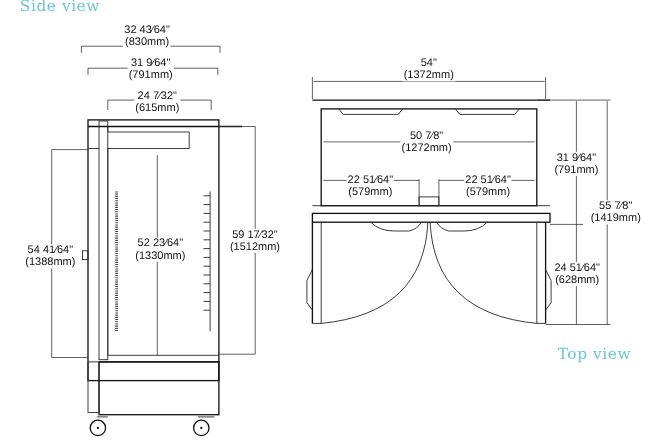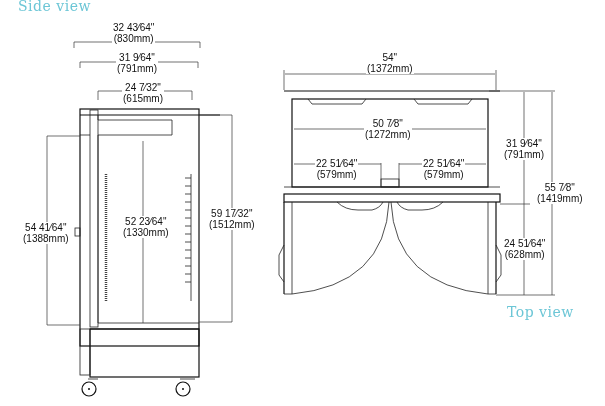--- a/index.html
+++ b/index.html
@@ -8,21 +8,21 @@
     .dim { position: absolute; font-family: "Liberation Sans", sans-serif; font-size: 10px; line-height: 11px; color: #111; text-align: center; white-space: nowrap; background: #fff; padding: 0 1px; }
     svg { position: absolute; left: 0; top: 0; }
     .ln { stroke: #111; fill: none; stroke-width: 1.2; }
     .thin { stroke: #222; fill: none; stroke-width: 0.8; }
     .dimln { stroke: #333; fill: none; stroke-width: 0.7; }
   </style>
 </head>
 <body>
 
 <div class="view-label" style="left:18px; top:-2px;">Side view</div>
-<div class="view-label" style="left:507px; top:304px;">Top view</div>
+<div class="view-label" style="left:507px; top:314px;">Top view</div>
 
 <svg width="605" height="406">
 
   <g>
 
     <polyline class="dimln" points="74,48 74,42 200,42 200,48"></polyline>
     <polyline class="dimln" points="80,68 80,62 198,62 198,68"></polyline>
     <polyline class="dimln" points="98,100 98,91 192,91 192,100"></polyline>
 
     <rect class="ln" x="80" y="109" width="119" height="237"></rect>

